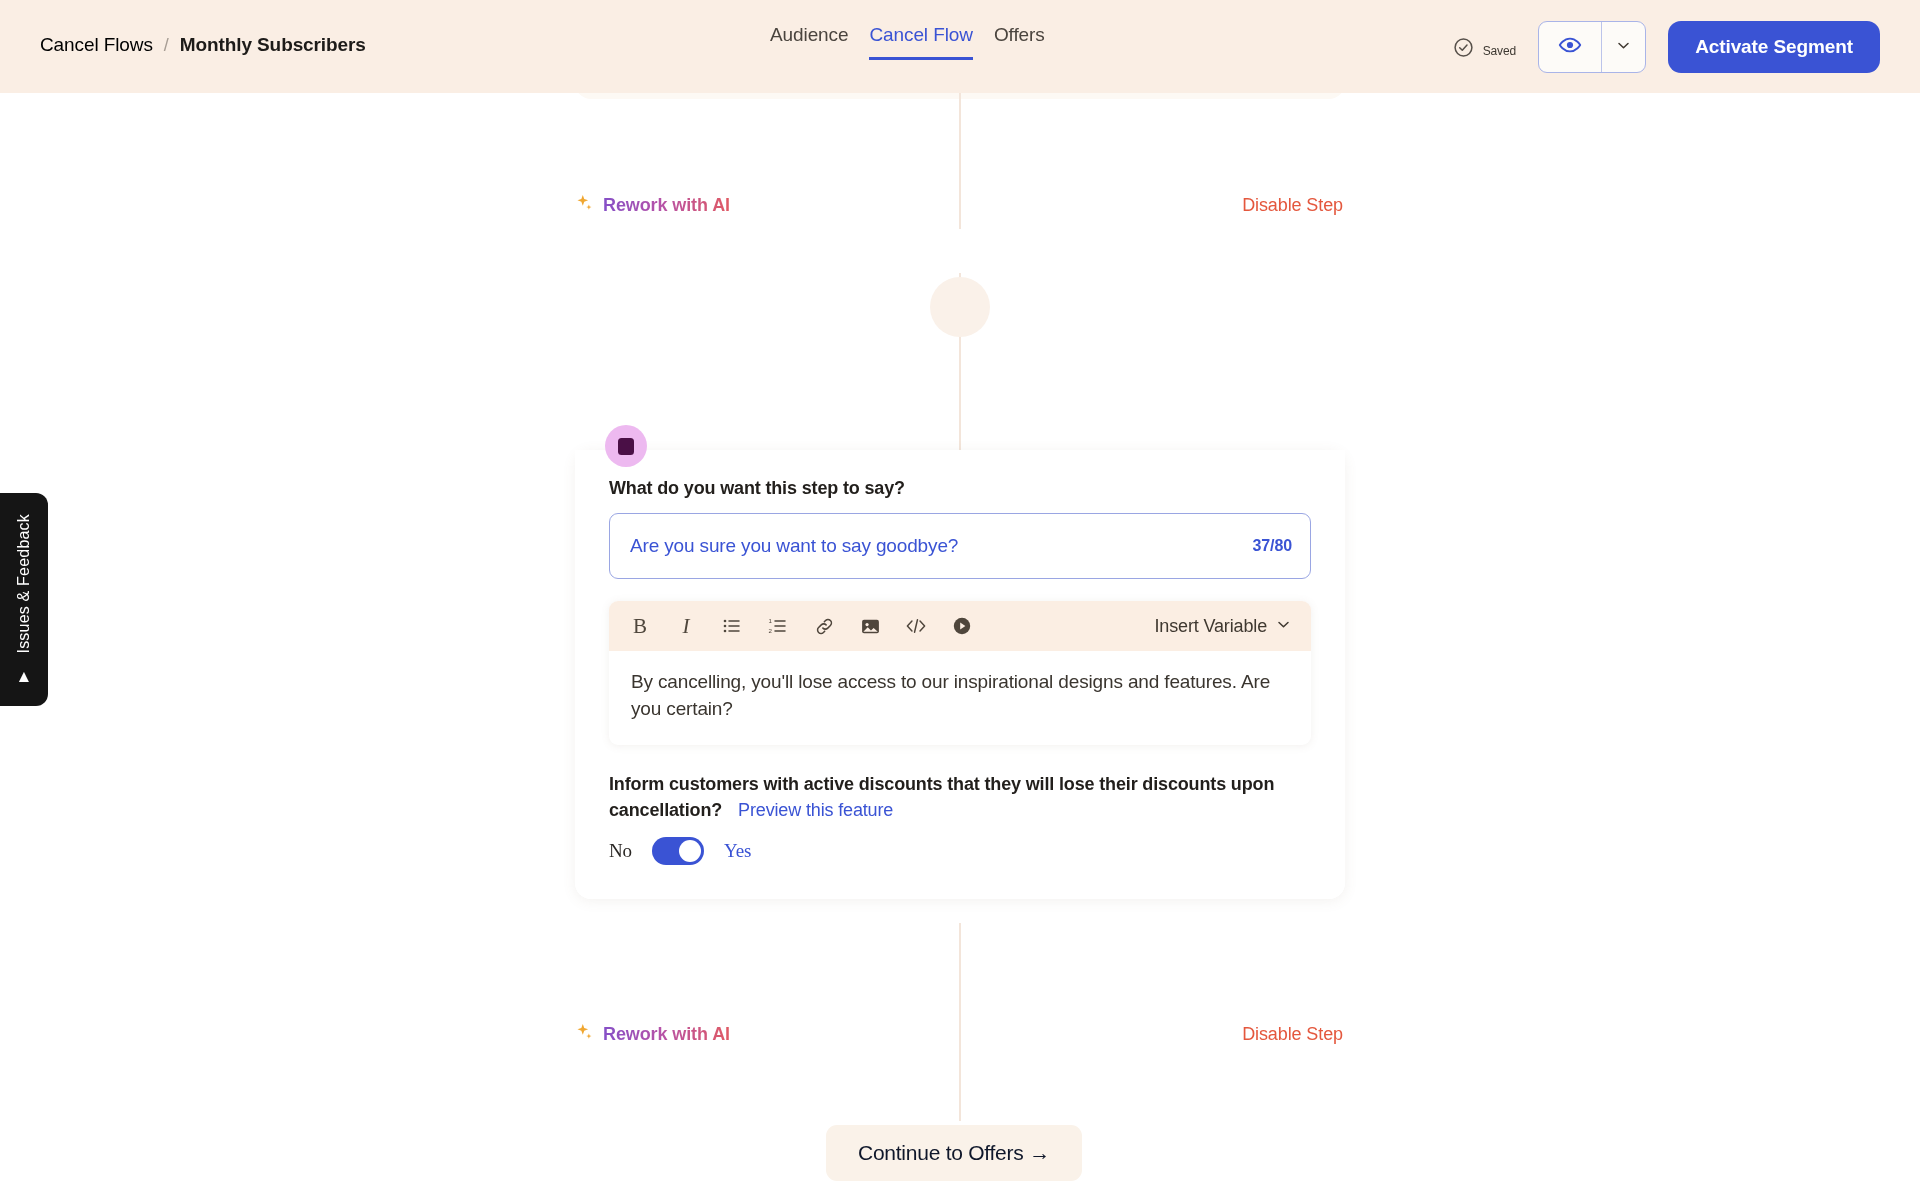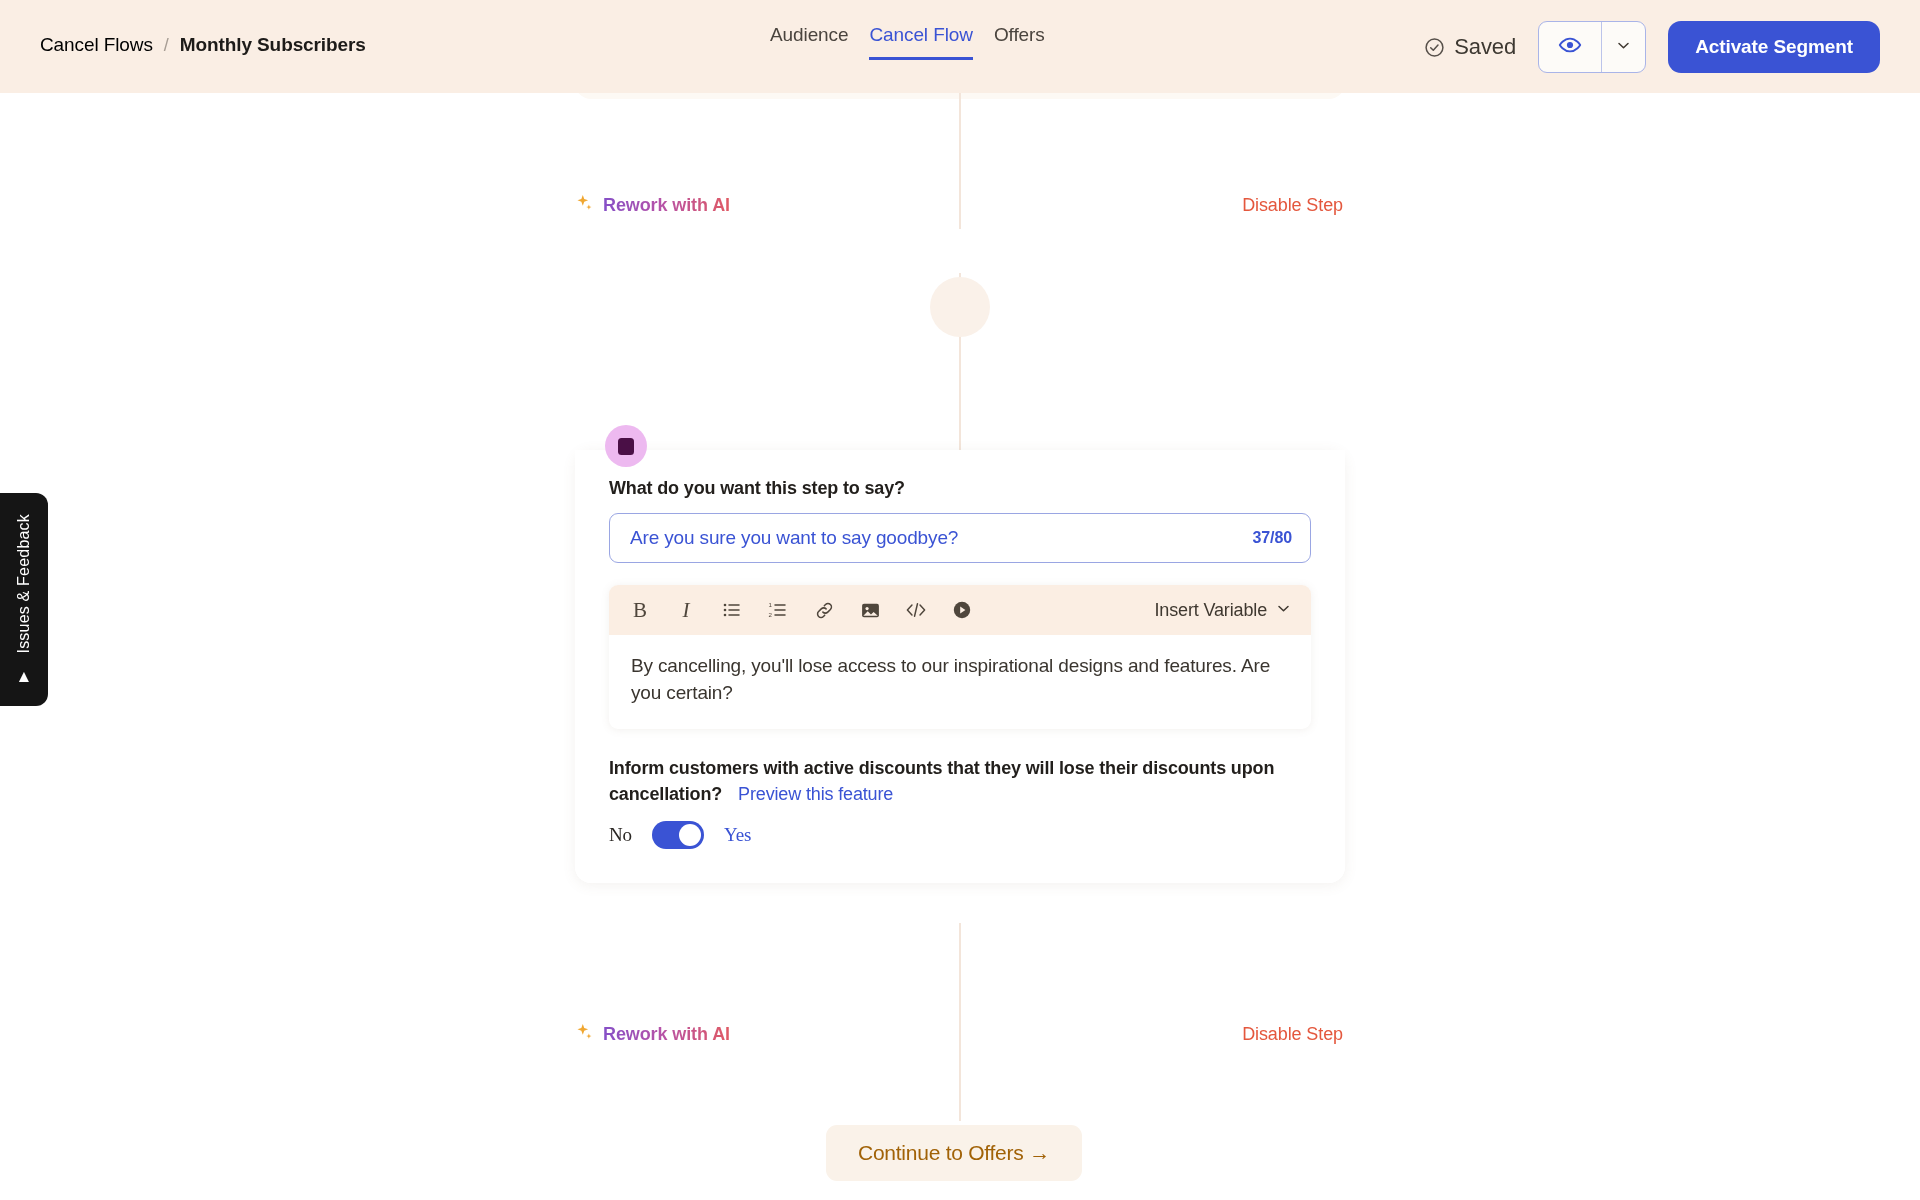--- a/index.html
+++ b/index.html
@@ -61,23 +61,23 @@
   .header-right {
     position: absolute;
     right: 40px;
     top: 21px;
     display: flex;
     align-items: center;
     gap: 22px;
   }
   .saved {
     display: flex;
-    align-items: center;
+    align-items: flex-end;
     gap: 9px;
-    font-size: 22px;
+    font-size: 12px;
     color: #3d3831;
     letter-spacing: -0.1px;
   }
   .saved svg { display: block; }
 
   .eye-group {
     display: flex;
     align-items: stretch;
     height: 52px;
     border: 1.6px solid #a9b4e8;
@@ -235,21 +235,21 @@
 
   .field-label {
     font-size: 18px;
     font-weight: 700;
     color: #221f1c;
     letter-spacing: -0.15px;
   }
 
   .title-input {
     margin-top: 14px;
-    height: 50px;
+    height: 66px;
     border: 1.6px solid #9aa6e3;
     border-radius: 9px;
     display: flex;
     align-items: center;
     padding: 0 18px 0 20px;
     background: #fff;
     cursor: text;
   }
   .title-input-text {
     flex: 1;
@@ -349,21 +349,21 @@
   .continue-btn {
     position: absolute;
     left: 826px; top: 1032px;
     height: 56px;
     padding: 0 32px;
     background: #faf2e9;
     border: none;
     border-radius: 11px;
     font-family: "Liberation Sans", sans-serif;
     font-size: 21px;
-    color: #a16207;
+    color: #0f172a;
     letter-spacing: -0.25px;
     cursor: pointer;
     display: flex; align-items: center;
     z-index: 7;
   }
 
   
   .feedback-tab {
     position: absolute;
     left: 0; top: 493px;

